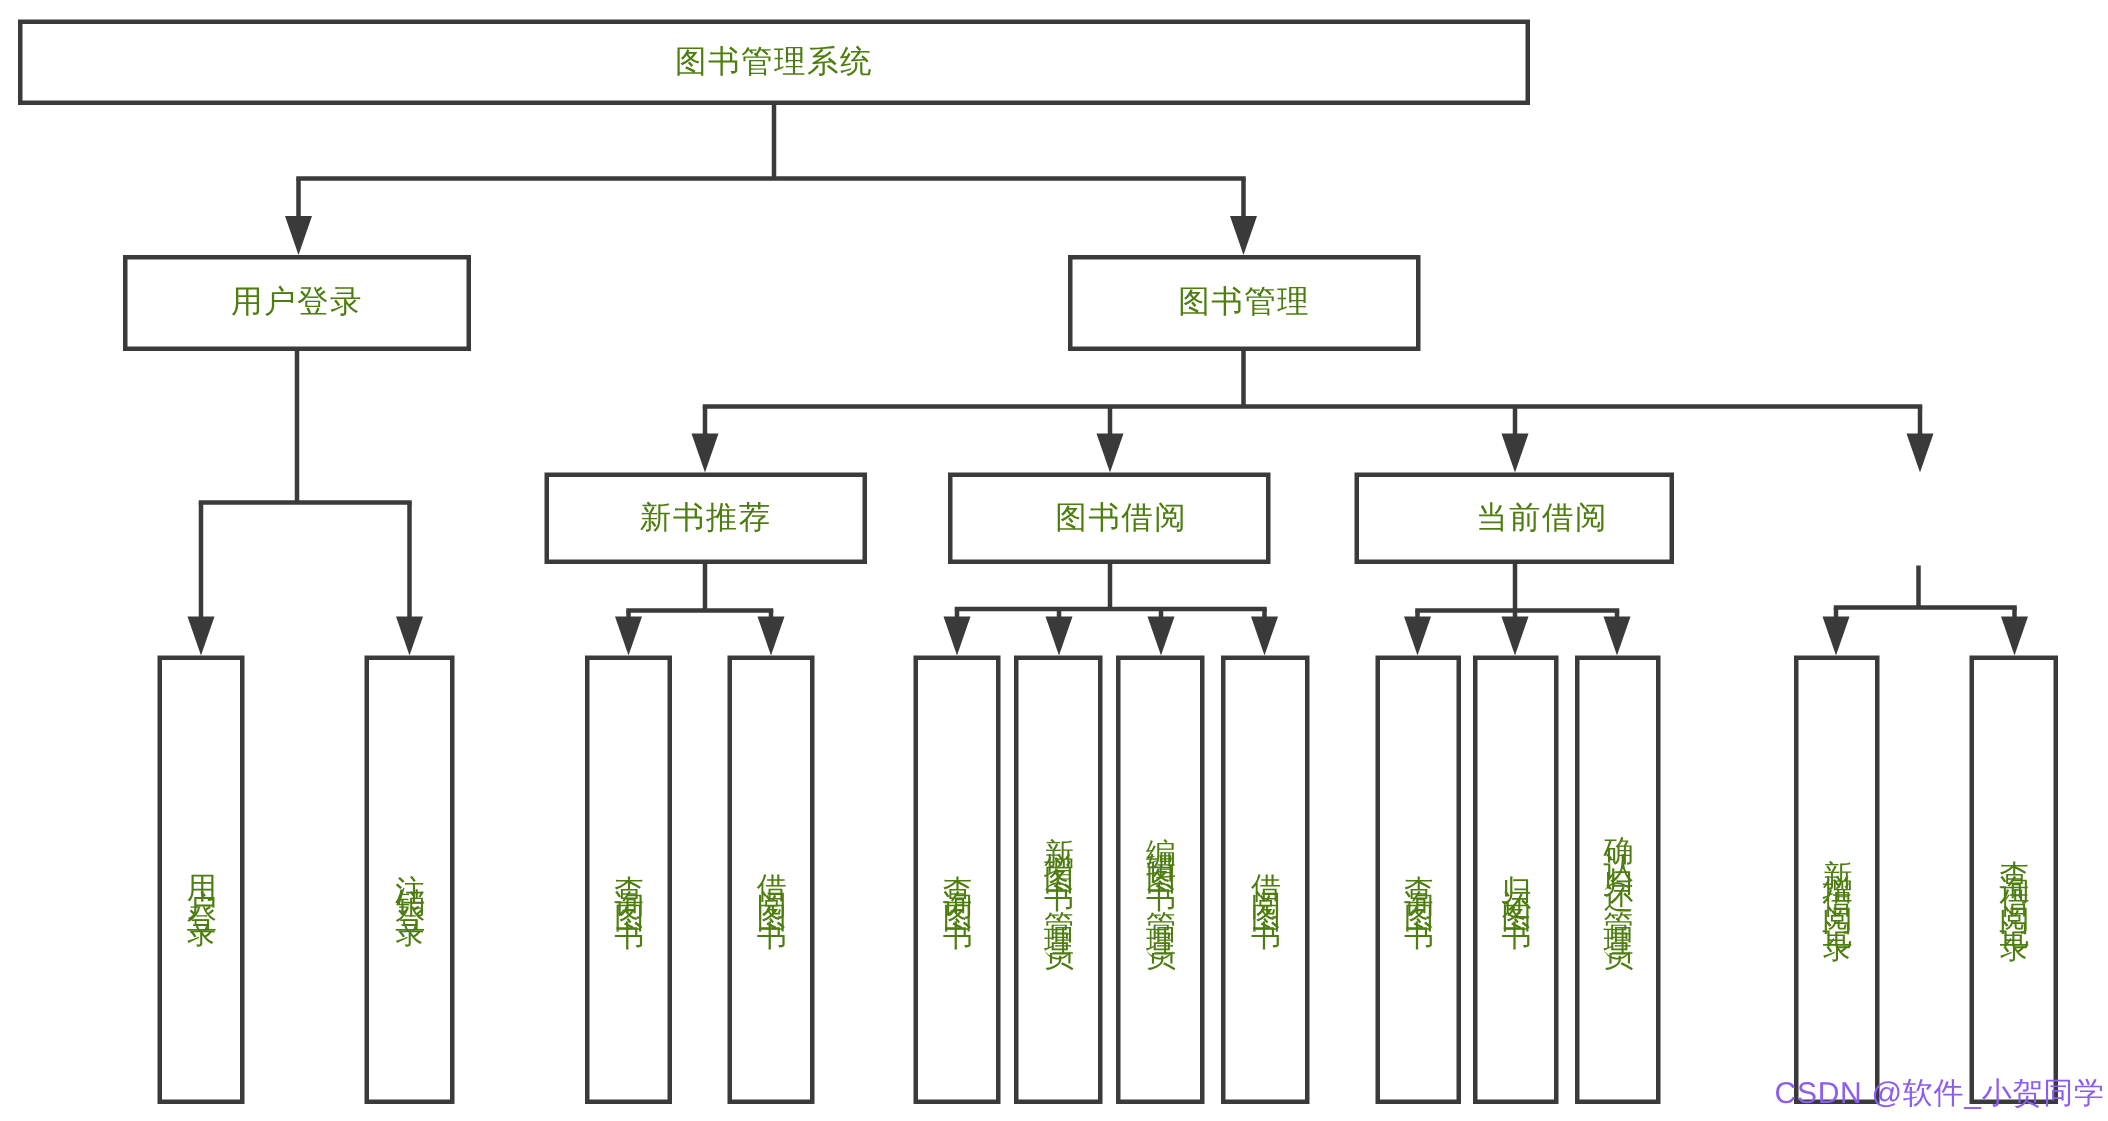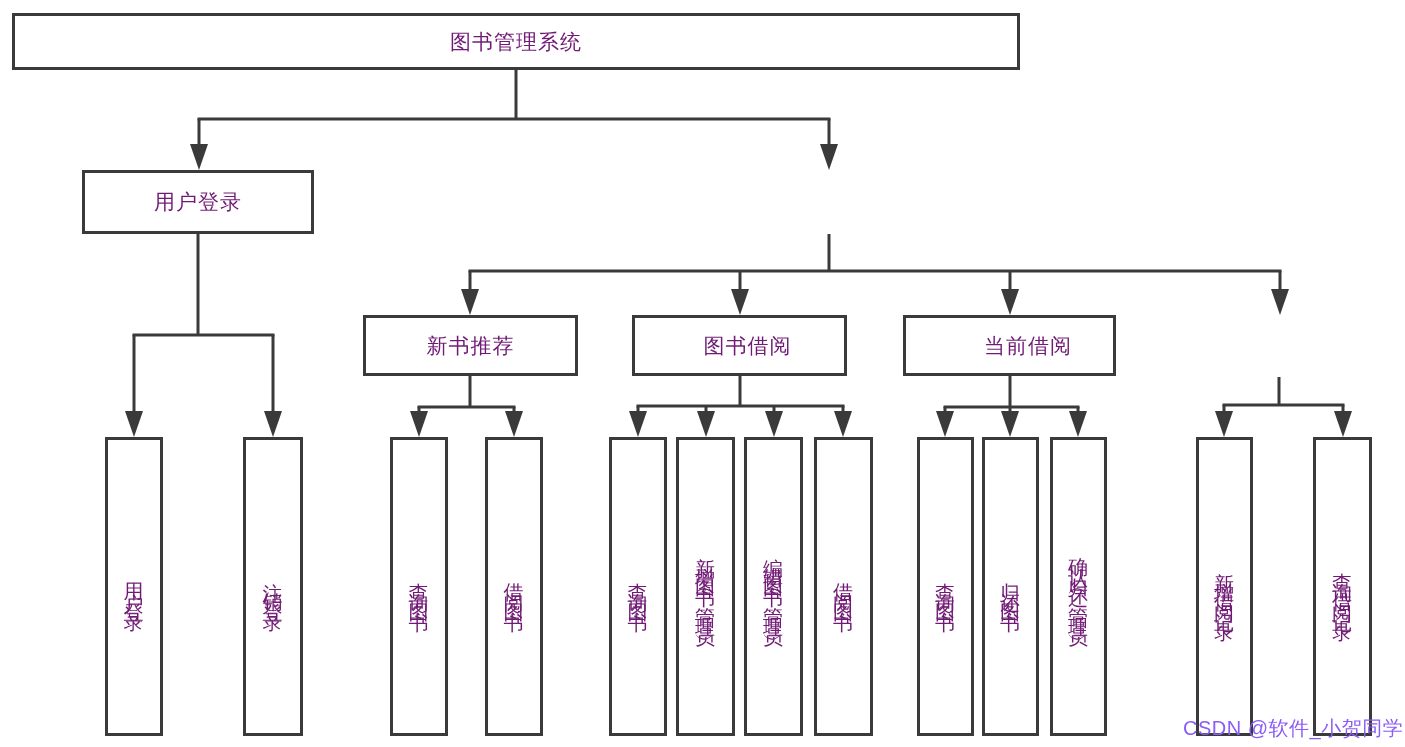--- a/index.html
+++ b/index.html
@@ -22,21 +22,21 @@
     height: 747px;
   }
   .node {
     position: absolute;
     box-sizing: border-box;
     background: #ffffff;
     border: 3px solid #3a3a3a;
     display: flex;
     align-items: center;
     justify-content: center;
-    color: #701a75;
+    color: #4d7c0f;
     font-size: 21px;
     letter-spacing: 1px;
     text-align: center;
     line-height: 1.2;
   }
   .leaf {
     writing-mode: vertical-rl;
     text-orientation: mixed;
     font-size: 20px;
     letter-spacing: 10px;
@@ -109,20 +109,21 @@
       <line x1="1222.5" y1="405" x2="1344.5" y2="405" stroke="#3a3a3a" stroke-width="3"></line>
       <line x1="1224" y1="405" x2="1224" y2="419" stroke="#3a3a3a" stroke-width="3"></line>
       <polygon points="1215,411 1233,411 1224,437" fill="#3a3a3a"></polygon>
       <line x1="1343" y1="405" x2="1343" y2="419" stroke="#3a3a3a" stroke-width="3"></line>
       <polygon points="1334,411 1352,411 1343,437" fill="#3a3a3a"></polygon>
     </svg>
 
   <div class="node" style="left:12px; top:13px; width:1008px; height:57px;">图书管理系统</div>
 
   <div class="node" style="left:82px; top:170px; width:232px; height:64px;">用户登录</div>
+  <div class="node" style="left:712px; top:170px; width:235px; height:64px;">图书管理</div>
 
   <div class="node" style="left:363px; top:315px; width:215px; height:61px;text-align:center;">新书推荐</div>
   <div class="node" style="left:632px; top:315px; width:215px; height:61px;padding-left:16px;">图书借阅</div>
   <div class="node" style="left:903px; top:315px; width:213px; height:61px;padding-left:37px;">当前借阅</div>
 
   <div class="node leaf" style="left:105px; top:437px; width:58px; height:299px;">用户登录</div>
   <div class="node leaf" style="left:243px; top:437px; width:60px; height:299px;">注销登录</div>
 
   <div class="node leaf" style="left:390px; top:437px; width:58px; height:299px;">查询图书</div>
   <div class="node leaf" style="left:485px; top:437px; width:58px; height:299px;">借阅图书</div>

